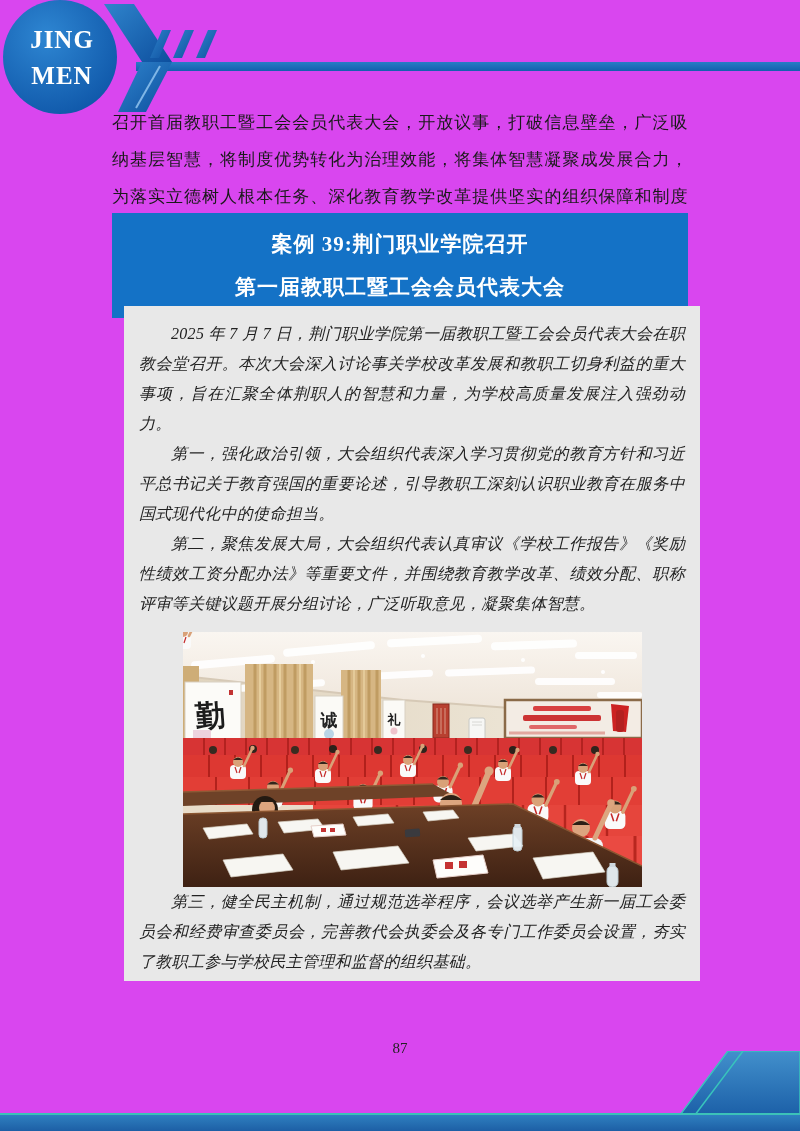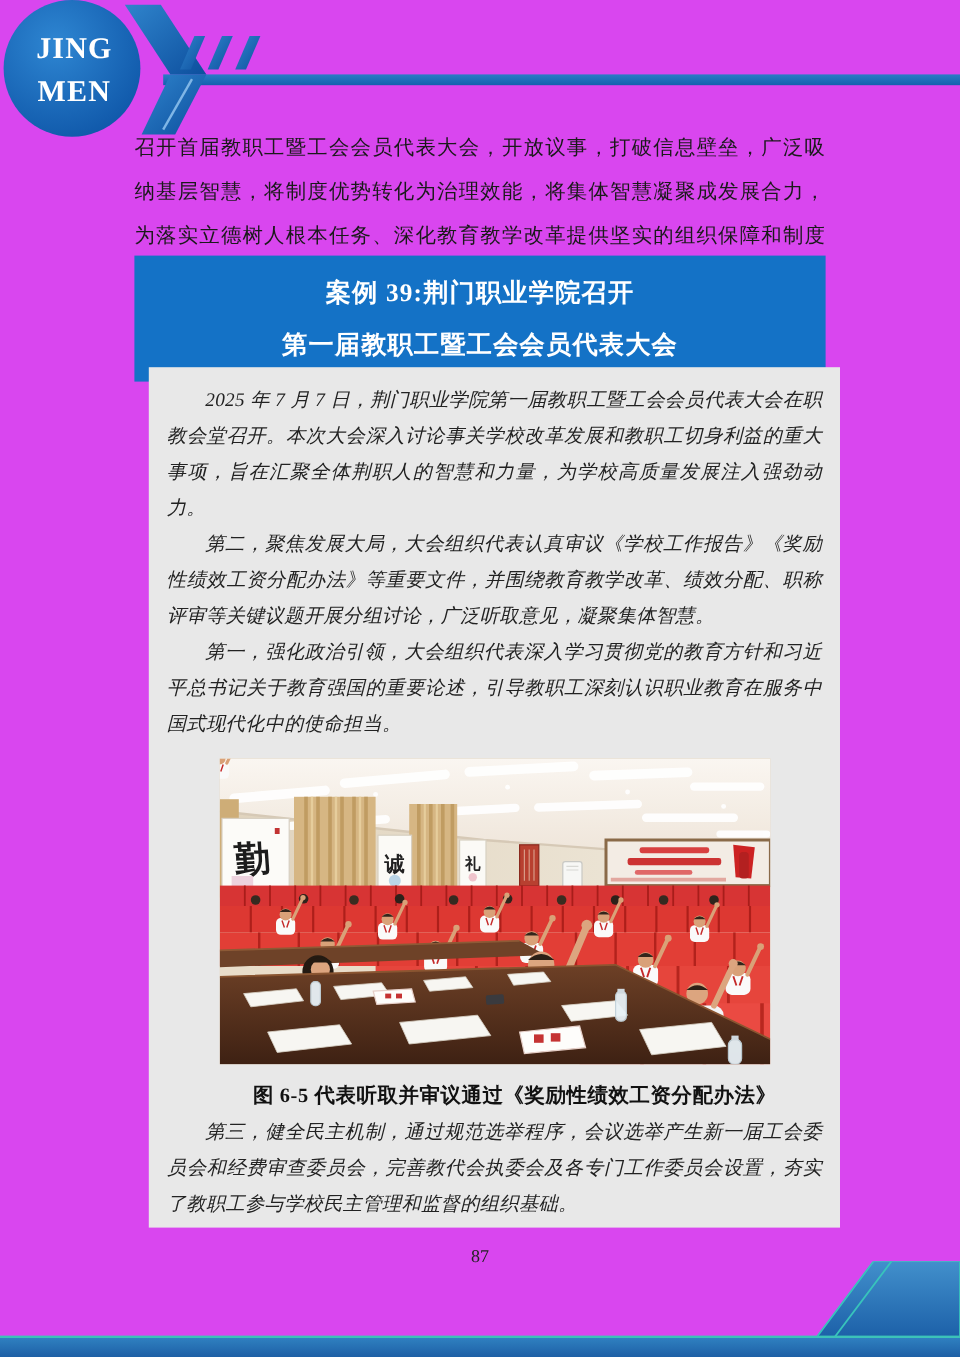--- a/index.html
+++ b/index.html
@@ -89,22 +89,22 @@
 
   <p class="intro">召开首届教职工暨工会会员代表大会，开放议事，打破信息壁垒，广泛吸纳基层智慧，将制度优势转化为治理效能，将集体智慧凝聚成发展合力，为落实立德树人根本任务、深化教育教学改革提供坚实的组织保障和制度支撑。</p>
 
   <div class="banner">
     <div>案例 39:荆门职业学院召开</div>
     <div>第一届教职工暨工会会员代表大会</div>
   </div>
 
   <div class="case-box">
     <p class="box-p">2025 年 7 月 7 日，荆门职业学院第一届教职工暨工会会员代表大会在职教会堂召开。本次大会深入讨论事关学校改革发展和教职工切身利益的重大事项，旨在汇聚全体荆职人的智慧和力量，为学校高质量发展注入强劲动力。</p>
+    <p class="box-p">第一，强化政治引领，大会组织代表深入学习贯彻党的教育方针和习近平总书记关于教育强国的重要论述，引导教职工深刻认识职业教育在服务中国式现代化中的使命担当。</p>
     <p class="box-p">第二，聚焦发展大局，大会组织代表认真审议《学校工作报告》《奖励性绩效工资分配办法》等重要文件，并围绕教育教学改革、绩效分配、职称评审等关键议题开展分组讨论，广泛听取意见，凝聚集体智慧。</p>
-    <p class="box-p">第一，强化政治引领，大会组织代表深入学习贯彻党的教育方针和习近平总书记关于教育强国的重要论述，引导教职工深刻认识职业教育在服务中国式现代化中的使命担当。</p>
 
     <div class="photo">
       <svg width="459" height="255" viewBox="0 0 459 255" preserveAspectRatio="none">
         <defs>
           <linearGradient id="gCeil" x1="0" y1="0" x2="0" y2="1">
             <stop offset="0" stop-color="#faf6f1"></stop>
               <stop offset="1" stop-color="#eee4d8"></stop>
           </linearGradient>
           <linearGradient id="gWall" x1="0" y1="0" x2="1" y2="0">
             <stop offset="0" stop-color="#e0d3bd"></stop>
@@ -270,21 +270,20 @@
             <rect x="330" y="194" width="9" height="25" rx="4"></rect>
             <rect x="76" y="186" width="8" height="20" rx="3.5"></rect>
             <rect x="424" y="234" width="11" height="21" rx="5"></rect>
           </g>
           <rect x="331.5" y="192" width="6" height="4" fill="#cfd8de"></rect>
           <rect x="426.5" y="231" width="6" height="4" fill="#cfd8de"></rect>
         </g>
       </svg>
     </div>
 
-    <p class="box-p fig-caption">图 6-5 代表听取并审议通过《奖励性绩效工资分配办法》</p>
     <p class="box-p closing">第三，健全民主机制，通过规范选举程序，会议选举产生新一届工会委员会和经费审查委员会，完善教代会执委会及各专门工作委员会设置，夯实了教职工参与学校民主管理和监督的组织基础。</p>
   </div>
 
   <div class="pageno">87</div>
 
   <svg class="ftr-shape" width="145" height="64" viewBox="0 0 145 64">
     <defs>
       <linearGradient id="gFtr" x1="0" y1="0" x2="0" y2="1">
         <stop offset="0" stop-color="#4290cc"></stop>
           <stop offset="1" stop-color="#1c60a8"></stop>

